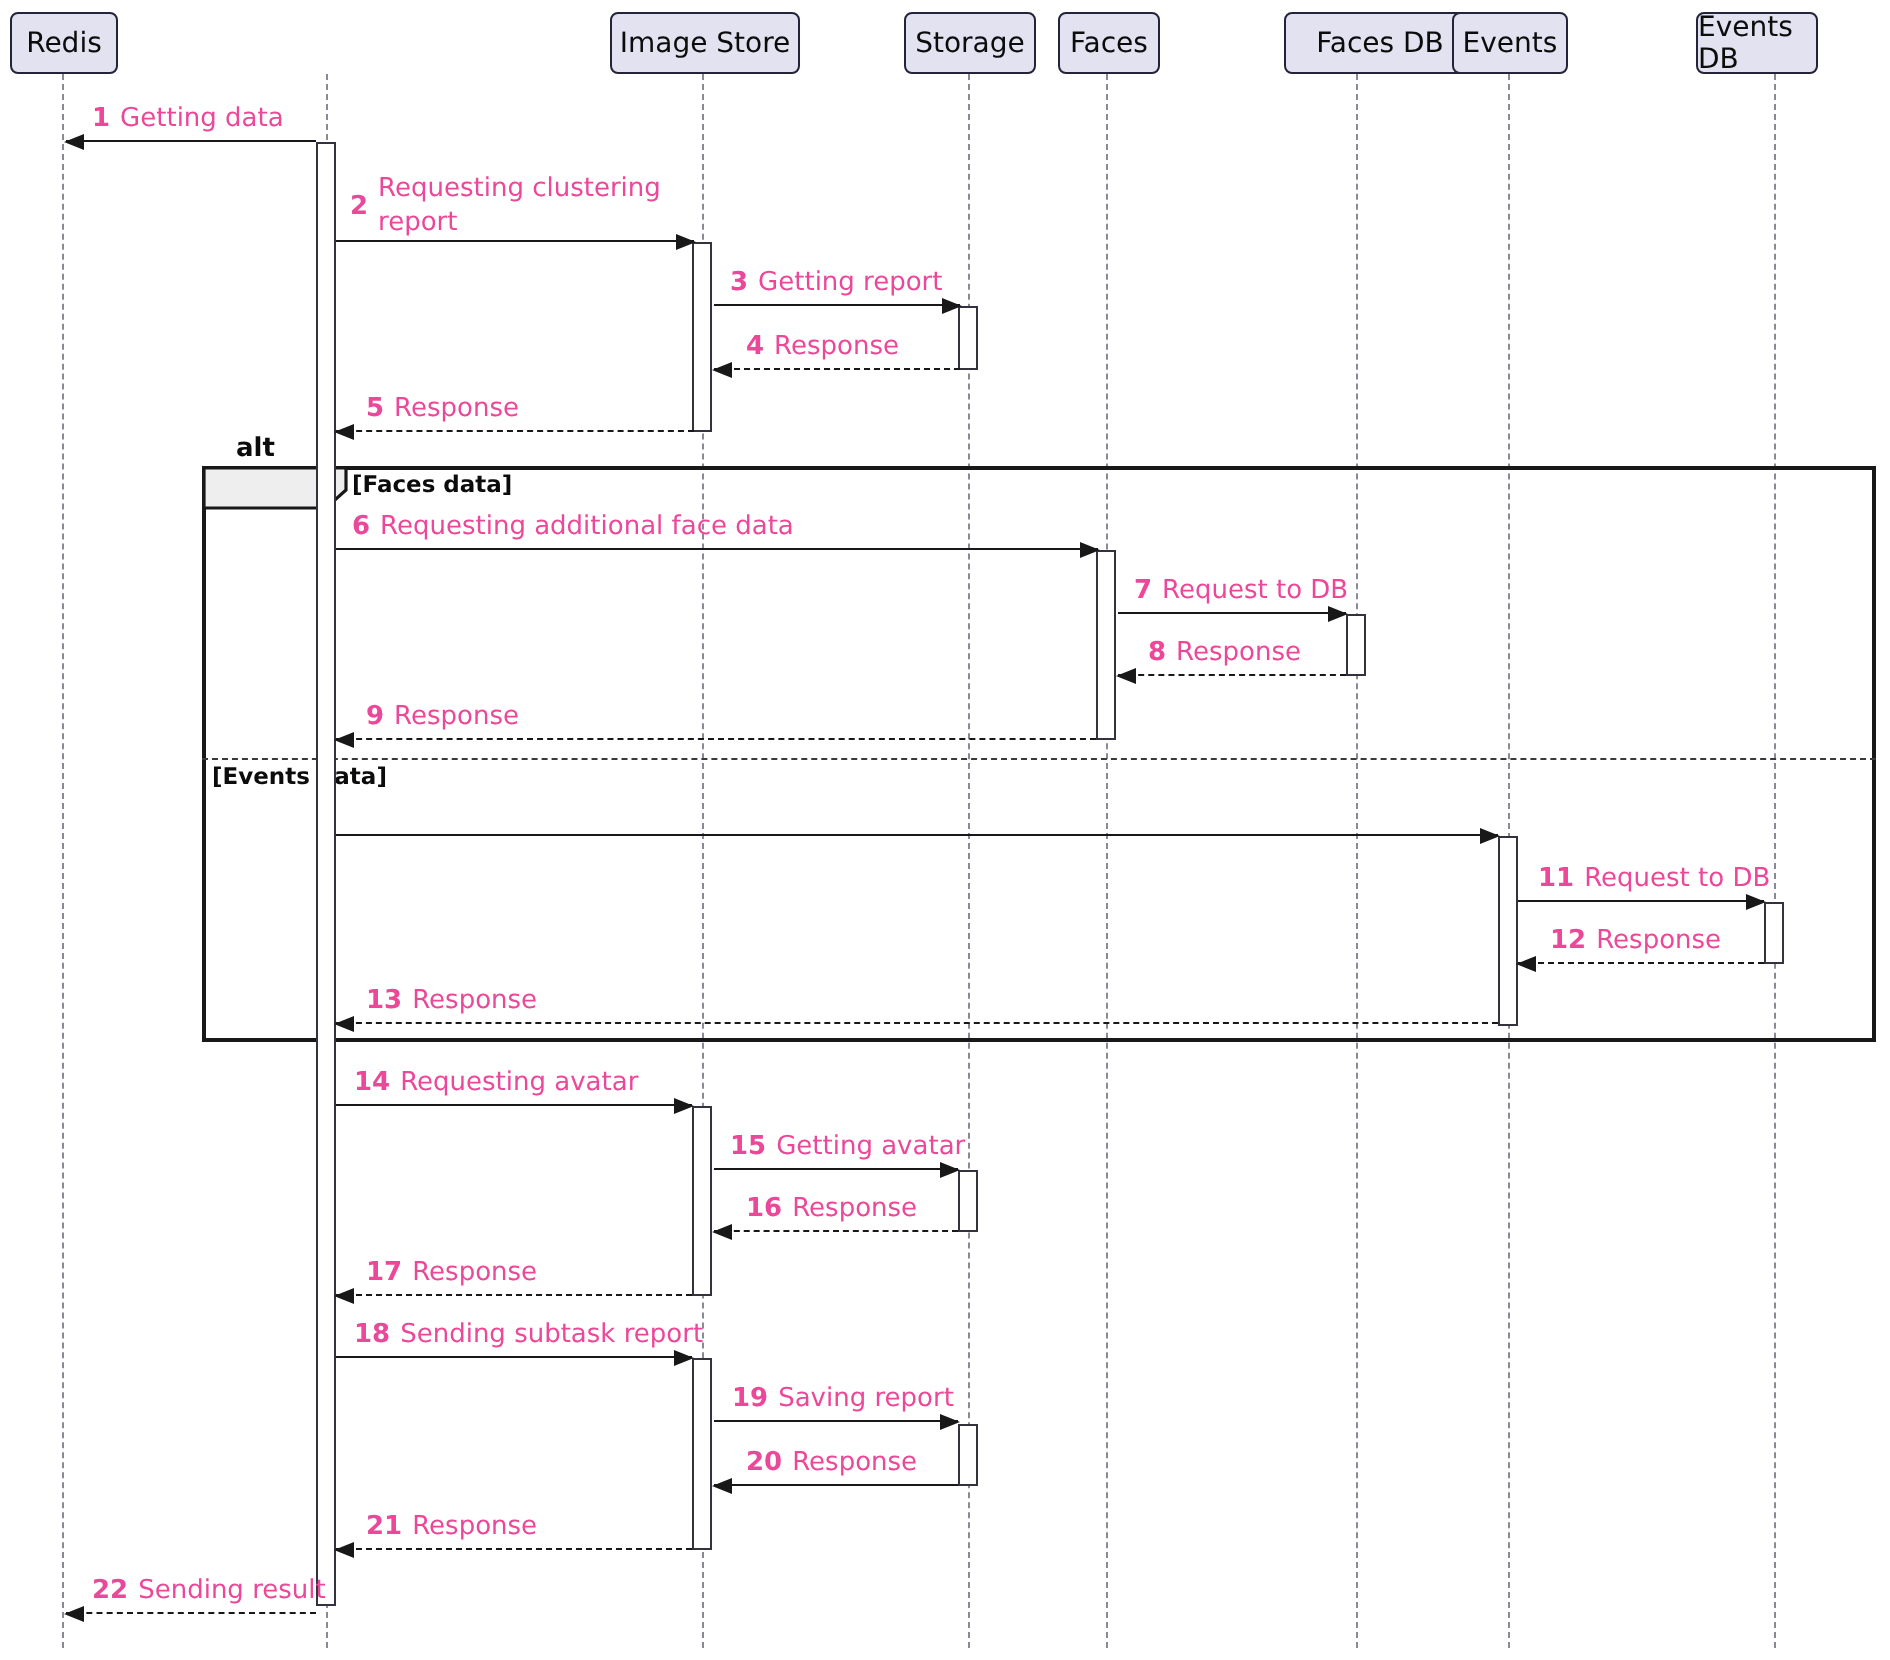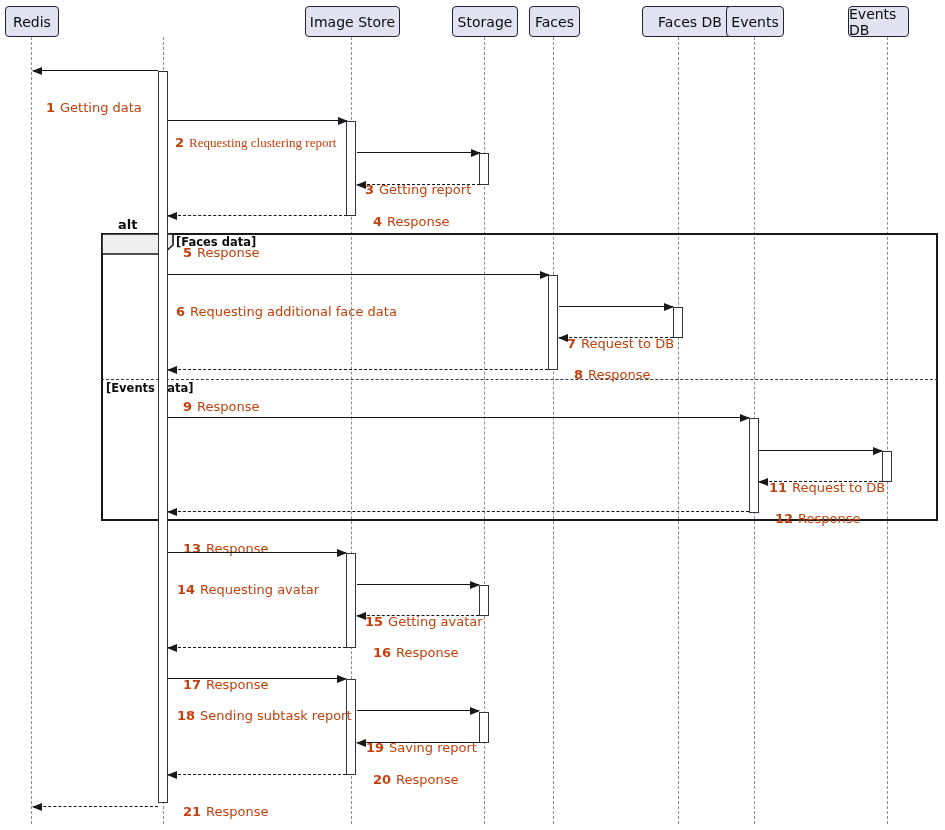--- a/index.html
+++ b/index.html
@@ -22,24 +22,24 @@
     position:absolute; width:10px; box-sizing:border-box;
     background:#ffffff; border:1px solid #33333f;
   }
   .msg { position:absolute; height:8px; }
   .msg .ln { position:absolute; left:0; right:0; top:3px; border-top:1px solid #181818; }
   .msg.dashed .ln { border-top:1px dashed #181818; }
   .ah { position:absolute; top:0; width:0; height:0;
         border-top:4px solid transparent; border-bottom:4px solid transparent; }
   .ah.r { right:-1px; border-left:10px solid #181818; }
   .ah.l { left:-1px;  border-right:10px solid #181818; }
-  .mlabel { position:absolute; font-size:13px; white-space:nowrap; color:#c2410c;margin-top:48px; }
+  .mlabel { position:absolute; font-size:13px; white-space:nowrap; color:#ec4899; }
   .mlabel b { font-weight:bold; margin-right:5px; }
   .mlabel.wrap { white-space:normal; display:flex; align-items:center; }
-  .mlabel.wrap span { display:inline-block; width:158px; line-height:17px;font-family:Liberation Serif, serif; }
+  .mlabel.wrap span { display:inline-block; width:158px; line-height:17px; }
   .frame {
     position:absolute; left:101px; top:233px; width:837px; height:288px;
     box-sizing:border-box; border:2px solid #181818; background:transparent;
   }
   .frame-tab { position:absolute; left:101px; top:233px; width:74px; height:22px; }
   .frame-tab-label {
     position:absolute; left:118px; top:217px; font-size:13px; font-weight:bold; color:#0c0c0c;
   }
   .guard { position:absolute; font-size:11.5px; font-weight:bold; color:#0c0c0c; white-space:nowrap; }
   .divider { position:absolute; left:101px; top:379px; width:837px; height:0;

